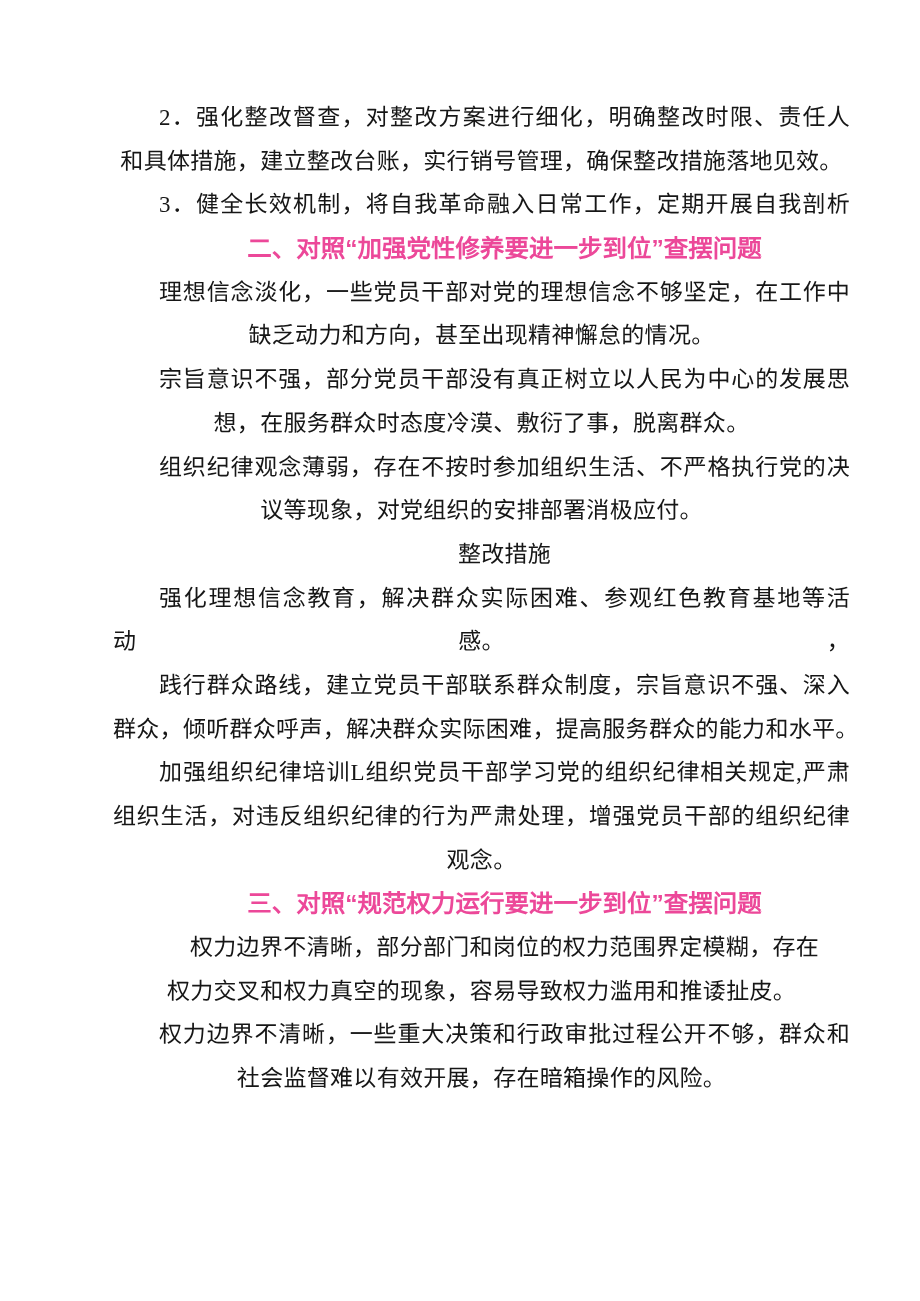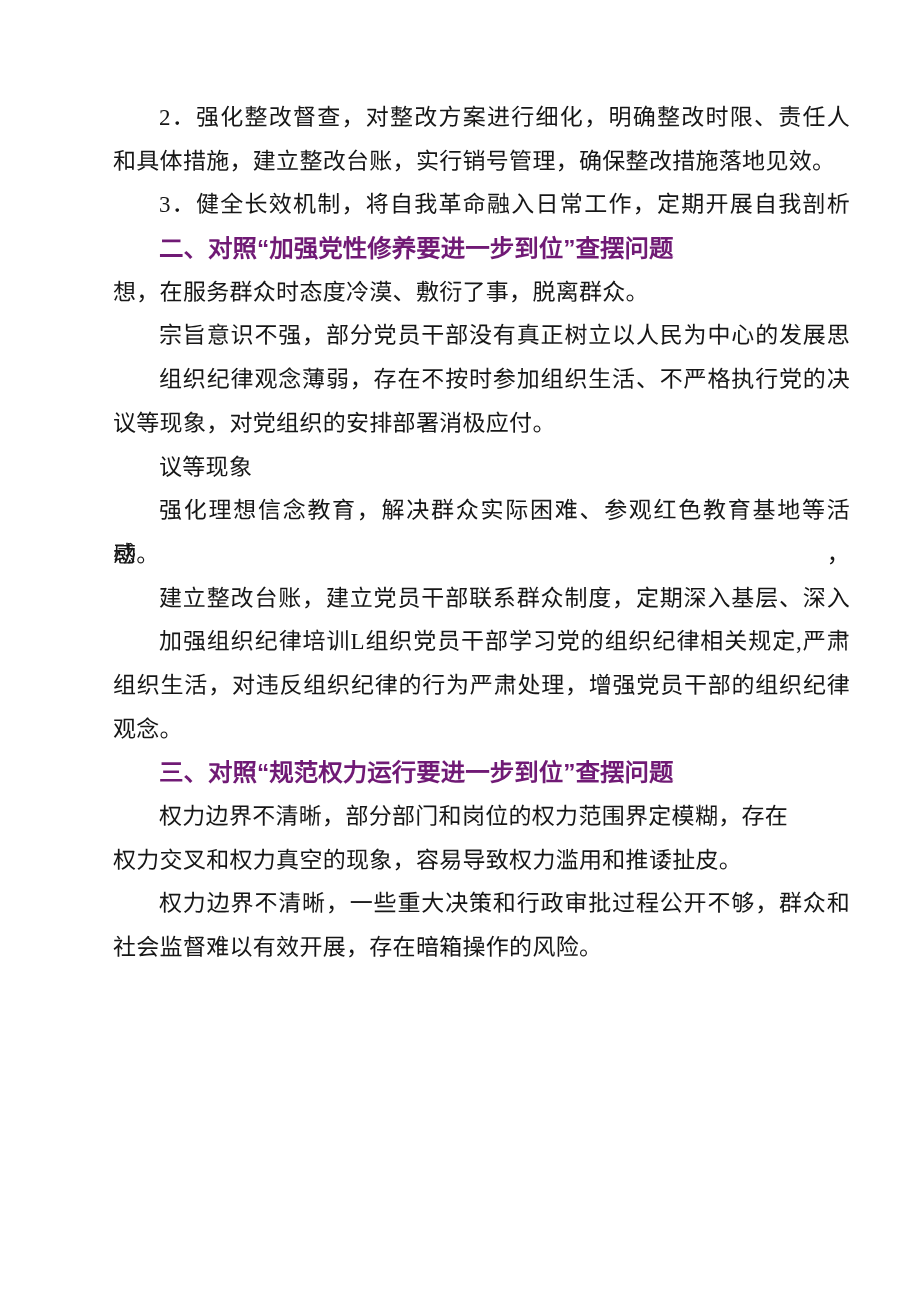--- a/index.html
+++ b/index.html
@@ -20,72 +20,77 @@
     font-size: 23px;
   }
   .block {
     margin: 0;
     padding: 0;
   }
   .line {
     display: block;
     height: 43.7px;
     line-height: 43.7px;
-    text-align: left;
+    text-align: center;
     white-space: nowrap;
     letter-spacing: 0.3px;
   }
   .line.indent {
     text-indent: 46px;
   }
   .line.stretch {
     white-space: normal;
     text-align: justify;
     text-align-last: justify;
     text-justify: inter-character;
   }
   .heading .line {
     font-family: "Liberation Sans", "DejaVu Sans", sans-serif;
     font-weight: 700;
     font-size: 24.5px;
-    color: #701a75;
+    color: #ec4899;
     letter-spacing: 0;
   }
 </style>
 </head>
 <body>
 
 <main class="page">
     <p class="block body">
       <span class="line indent stretch">2．强化整改督查，对整改方案进行细化，明确整改时限、责任人</span>
       <span class="line">和具体措施，建立整改台账，实行销号管理，确保整改措施落地见效。</span>
     </p>
     <p class="block body">
       <span class="line indent stretch">3．健全长效机制，将自我革命融入日常工作，定期开展自我剖析</span>
     </p>
     <h2 class="block heading heading">
       <span class="line indent">二、对照“加强党性修养要进一步到位”查摆问题</span>
     </h2>
     <p class="block body">
+      <span class="line indent stretch">理想信念淡化，一些党员干部对党的理想信念不够坚定，在工作中</span>
+      <span class="line">缺乏动力和方向，甚至出现精神懈怠的情况。</span>
+    </p>
+    <p class="block body">
+      <span class="line indent stretch">宗旨意识不强，部分党员干部没有真正树立以人民为中心的发展思</span>
       <span class="line">想，在服务群众时态度冷漠、敷衍了事，脱离群众。</span>
-      <span class="line indent stretch">宗旨意识不强，部分党员干部没有真正树立以人民为中心的发展思</span>
     </p>
     <p class="block body">
       <span class="line indent stretch">组织纪律观念薄弱，存在不按时参加组织生活、不严格执行党的决</span>
       <span class="line">议等现象，对党组织的安排部署消极应付。</span>
     </p>
     <p class="block body">
-      <span class="line indent">议等现象</span>
+      <span class="line indent">整改措施</span>
     </p>
     <p class="block body">
       <span class="line indent stretch">强化理想信念教育，解决群众实际困难、参观红色教育基地等活动，</span>
       <span class="line">感。</span>
     </p>
     <p class="block body">
-      <span class="line indent stretch">建立整改台账，建立党员干部联系群众制度，定期深入基层、深入</span>
+      <span class="line indent stretch">践行群众路线，建立党员干部联系群众制度，宗旨意识不强、深入</span>
+      <span class="line">群众，倾听群众呼声，解决群众实际困难，提高服务群众的能力和水平。</span>
     </p>
     <p class="block body">
       <span class="line indent stretch">加强组织纪律培训L组织党员干部学习党的组织纪律相关规定,严肃</span>
       <span class="line stretch">组织生活，对违反组织纪律的行为严肃处理，增强党员干部的组织纪律</span>
       <span class="line">观念。</span>
     </p>
     <h2 class="block heading heading">
       <span class="line indent">三、对照“规范权力运行要进一步到位”查摆问题</span>
     </h2>
     <p class="block body">

